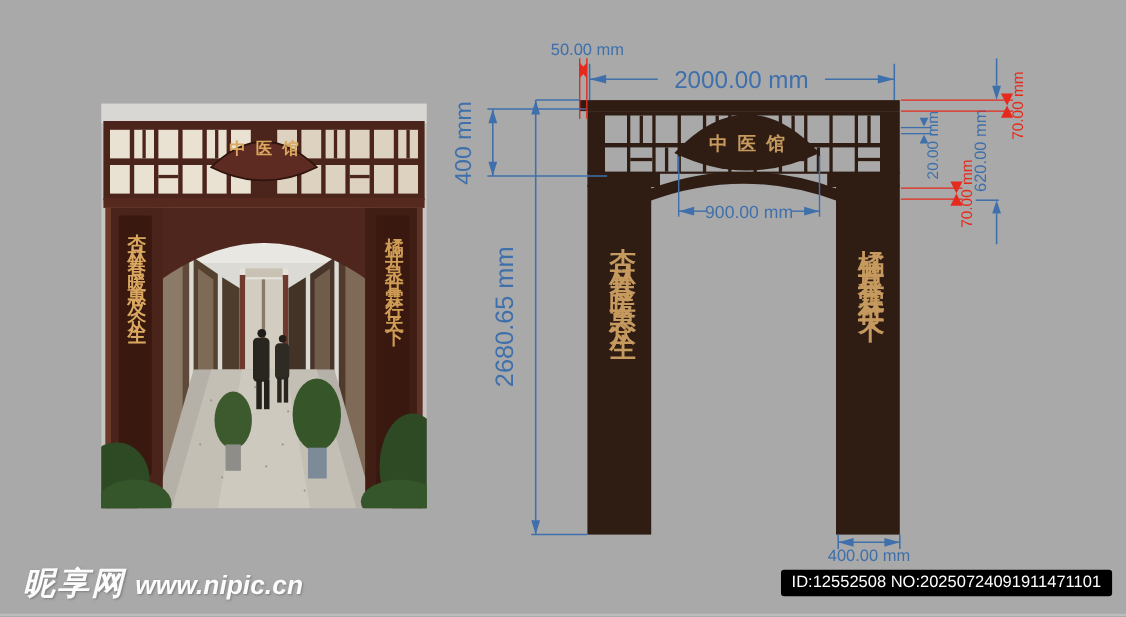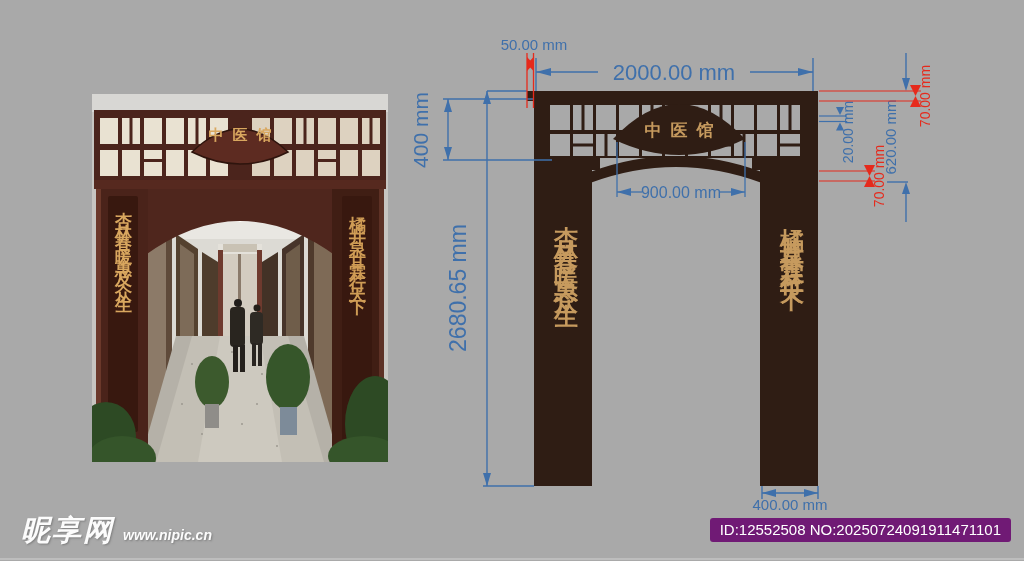--- a/index.html
+++ b/index.html
@@ -23,23 +23,23 @@
   .diag-couplet-left {left:550px;top:206px;font-size:24px;letter-spacing:13px;color:#c69a5e;}
   .diag-couplet-right{left:776px;top:208px;font-size:24px;letter-spacing:9px;color:#c69a5e;}
   
   .dimtext{font-family:"Liberation Sans",sans-serif;fill:#3f70ab;}
   .dimtext.red{fill:#e62a1c;}
   
   .watermark{position:absolute;left:21px;top:511px;display:flex;align-items:baseline;gap:9px;
      color:#fcfcfc;font-style:italic;font-weight:bold;
      text-shadow:1px 1px 2px rgba(96,96,96,.6);}
   .wm-cn{font-size:29px;letter-spacing:2px;font-family:"Liberation Sans",sans-serif;}
-  .wm-url{font-size:14px;font-family:"Liberation Sans",sans-serif;}
+  .wm-url{font-size:24px;font-family:"Liberation Sans",sans-serif;}
   .id-badge{position:absolute;right:13px;top:518px;height:24px;line-height:24px;
-     background:#701a75;border-radius:3px;padding:0 10px;color:#ffffff;font-size:15px;
+     background:#000000;border-radius:3px;padding:0 10px;color:#ffffff;font-size:15px;
      font-family:"Liberation Sans",sans-serif;}
   .bottom-line{position:absolute;left:0;bottom:1px;width:1024px;height:2px;background:#bdbdbd;}
 </style>
 </head>
 <body>
 
 <div class="canvas">
 
   <div class="photo">
     <svg viewBox="0 0 296 368" width="296" height="368">

